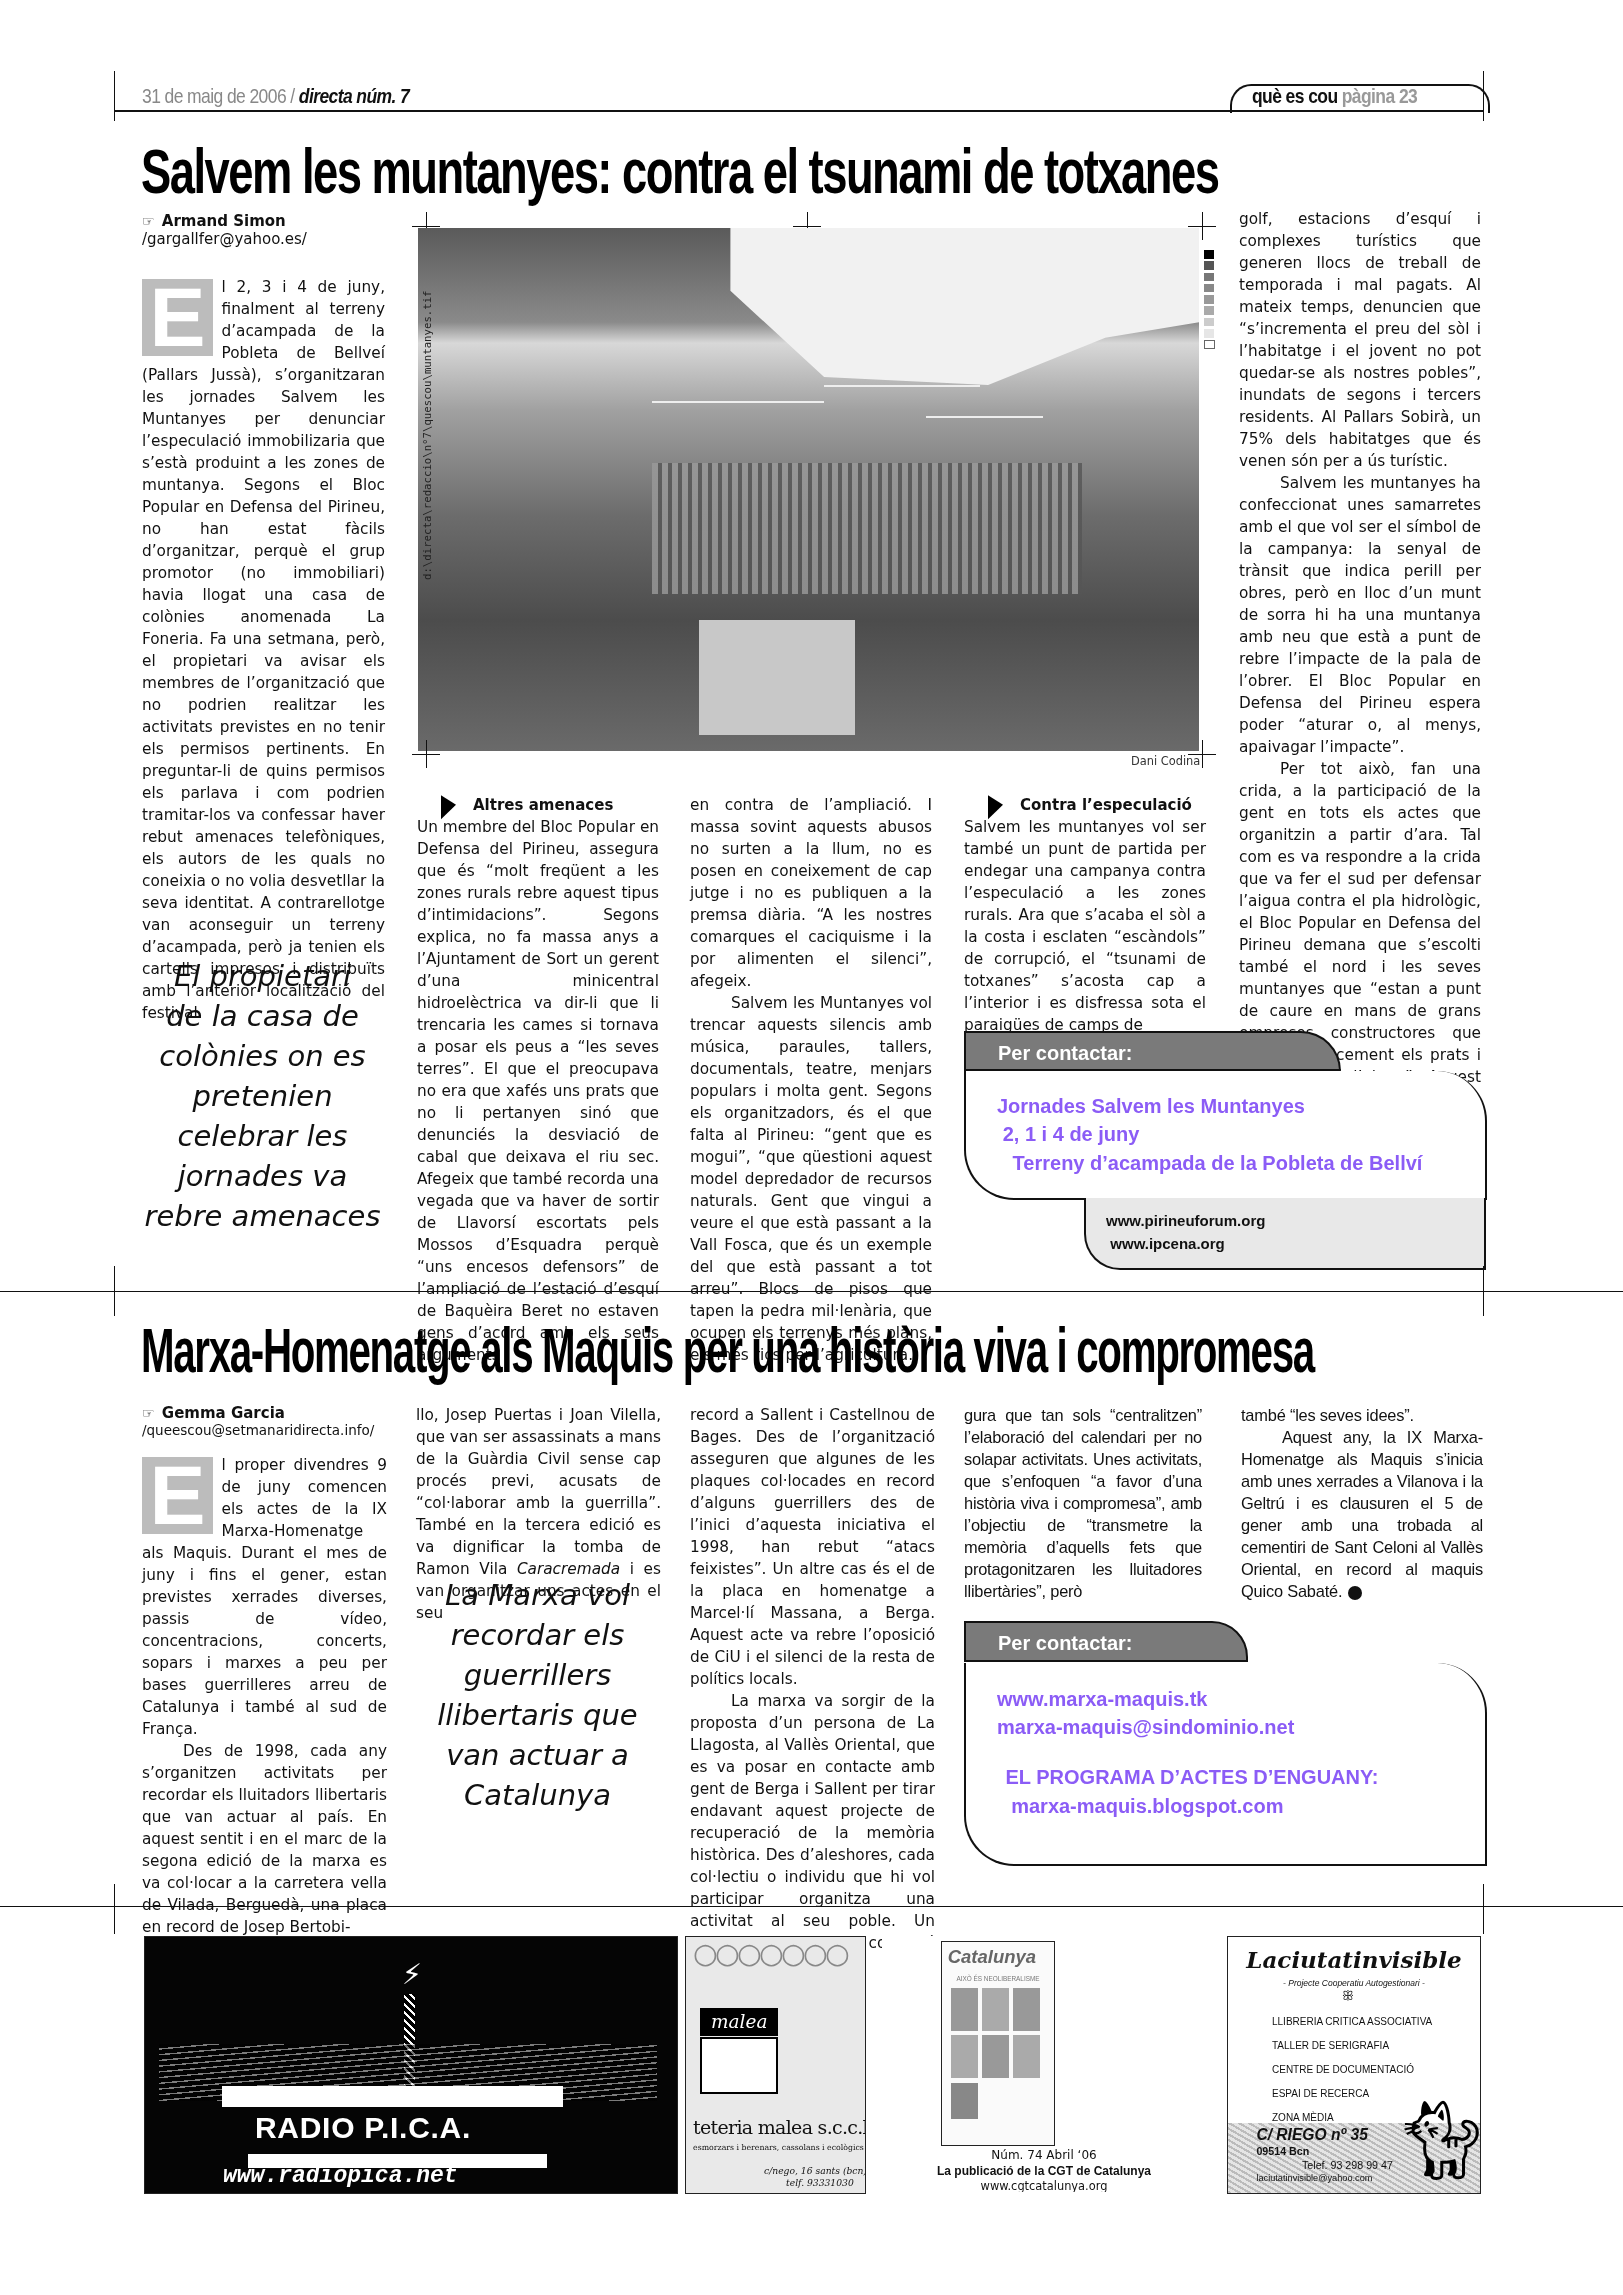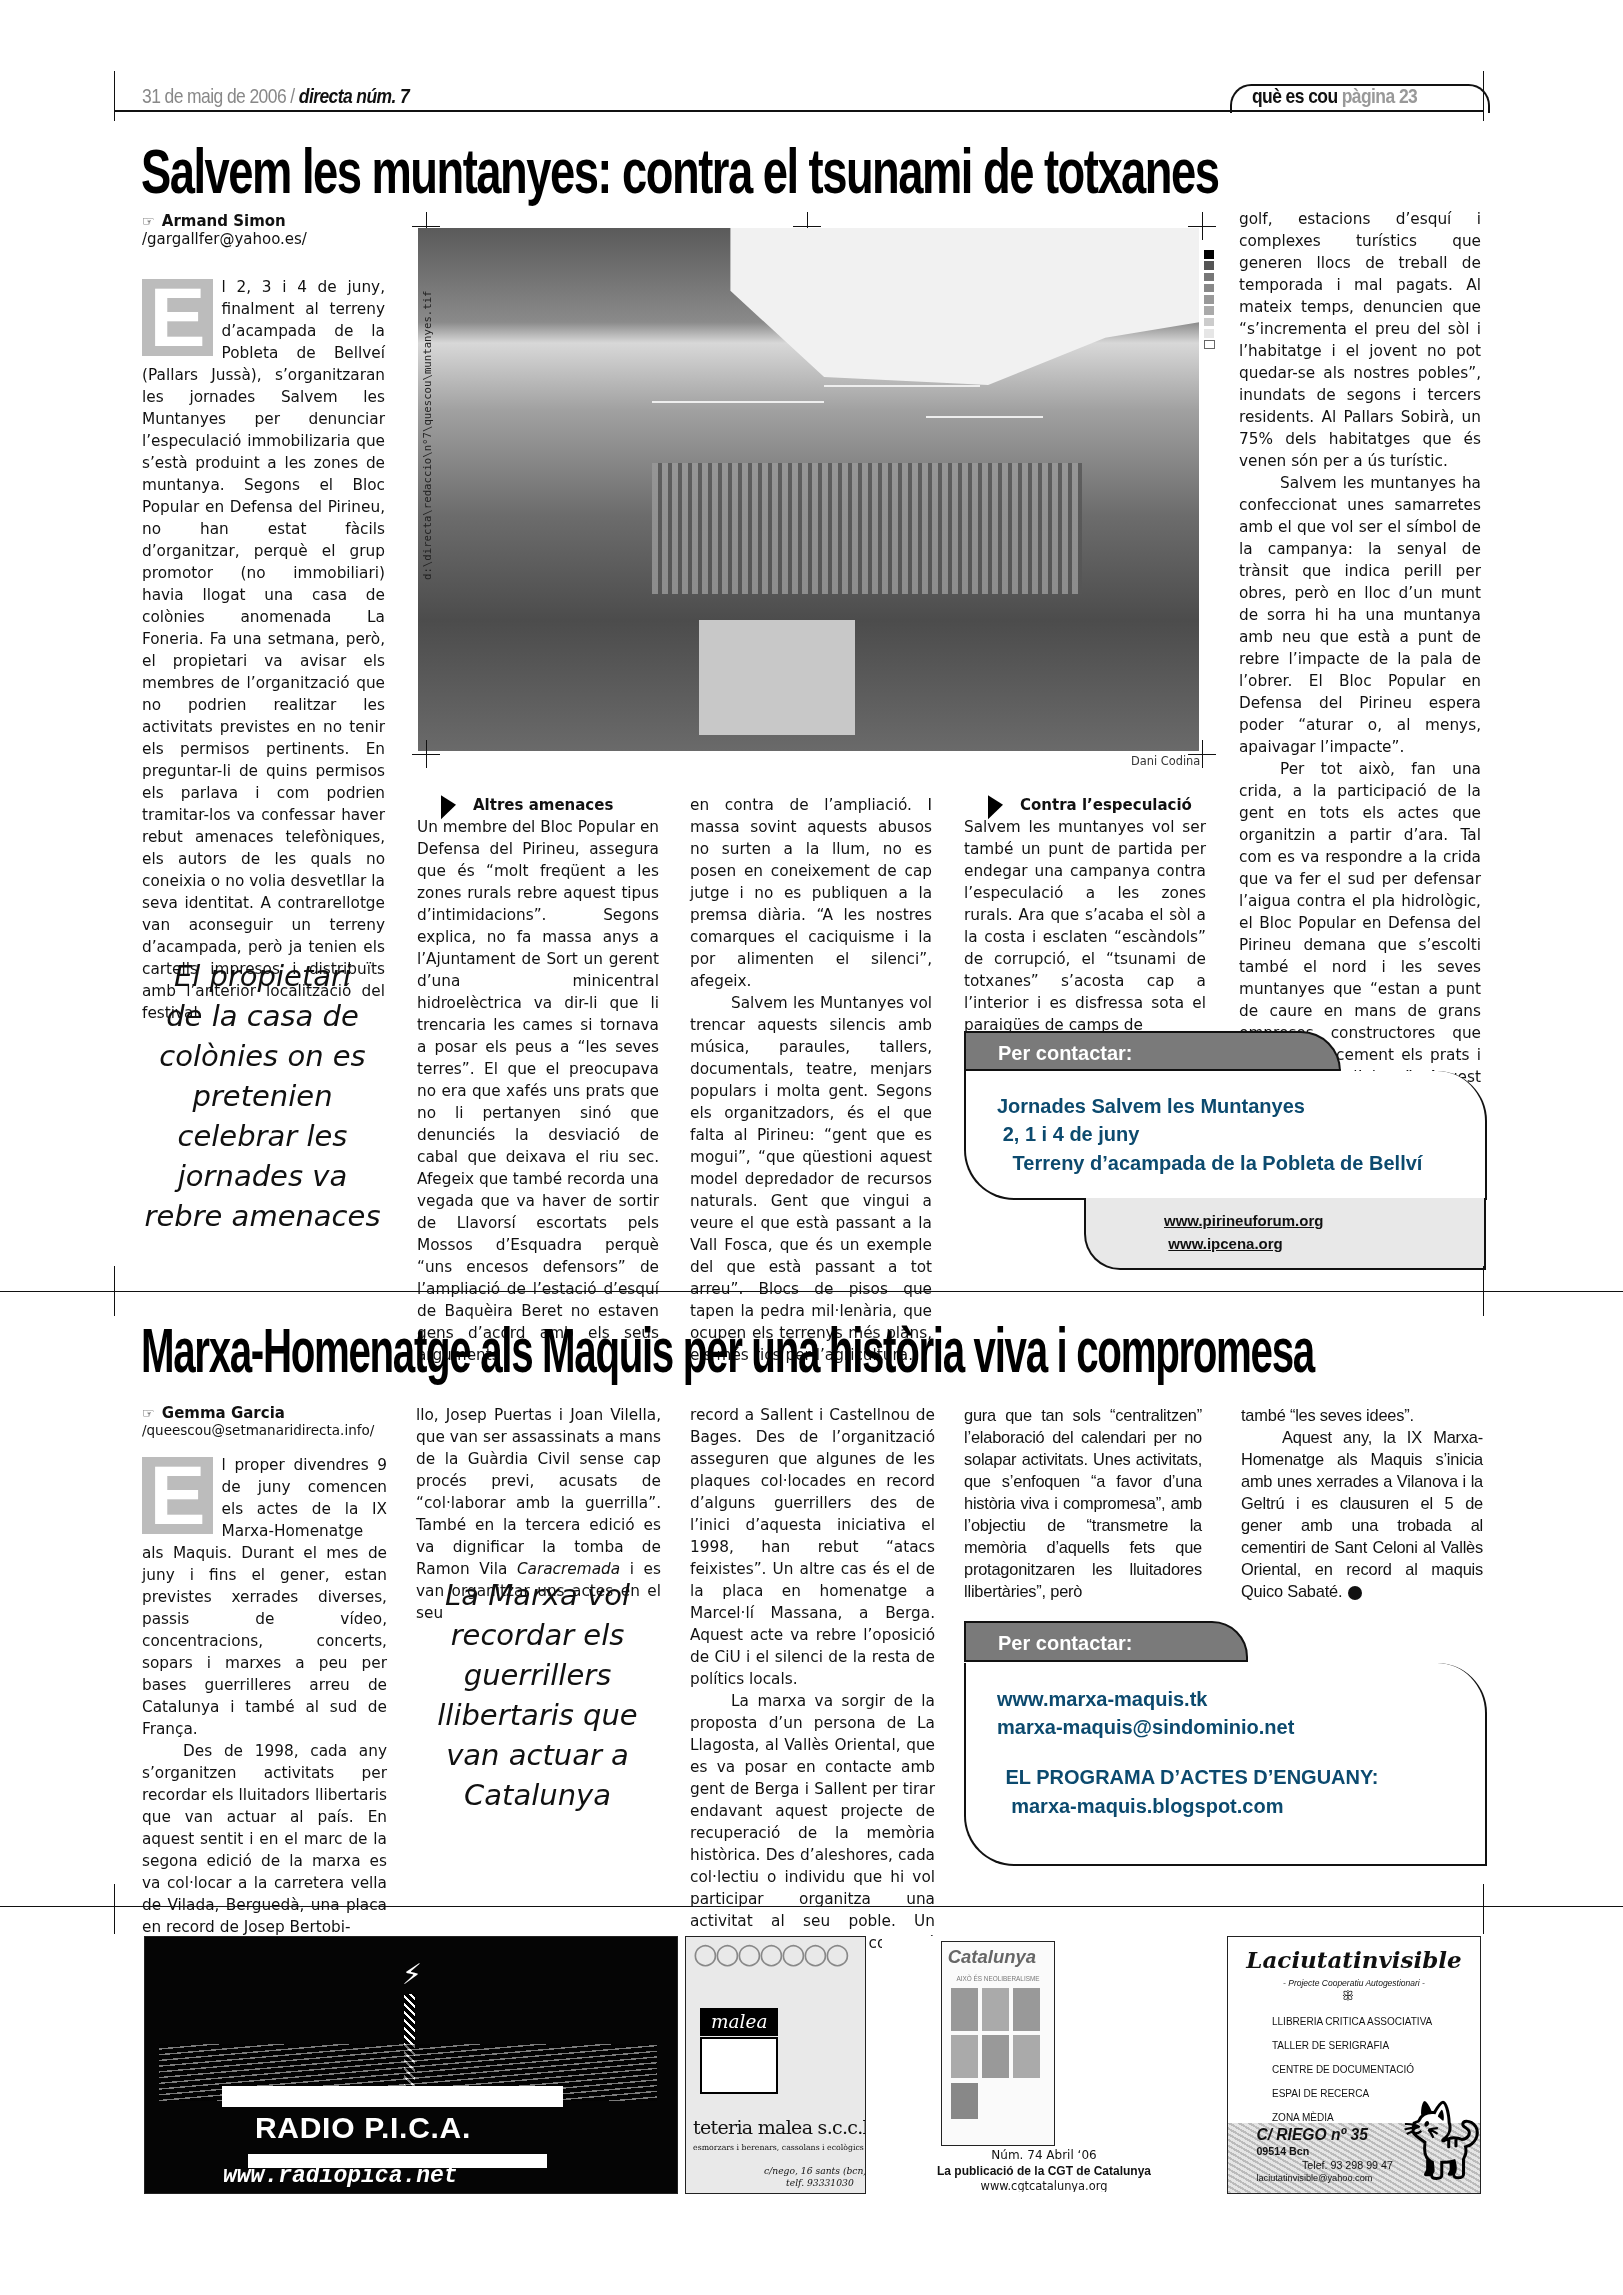--- a/index.html
+++ b/index.html
@@ -38,21 +38,21 @@
   .credit{font-family:"DejaVu Sans",sans-serif;font-size:11.4px;color:#333;}
   .scode{font-family:"DejaVu Sans Mono",monospace;font-size:9.2px;color:#555;margin-top:24px;}
   .cross{width:28.4px;height:28.4px;}
   .cross::before,.cross::after{content:"";position:absolute;background:#111;}
   .cross::before{left:13.5px;top:0;width:1.4px;height:28.4px;}
   .cross::after{left:0;top:13.5px;width:28.4px;height:1.4px;}
   
   .cbox-tab{background:#7a7a7a;border:2.1px solid #111;border-bottom:2.1px solid #111;border-radius:0 43px 0 0;color:#fff;font-family:"Liberation Sans",sans-serif;font-weight:bold;font-size:20px;}
   .cbox-body{background:#fff;border:2.1px solid #111;border-top:none;border-radius:0 50px 0 50px;}
   .cbox-grey{background:#e8e8e8;border:2.1px solid #111;border-top:none;border-radius:0 0 0 36px;}
-  .cbox-text{font-family:"Liberation Sans",sans-serif;font-weight:bold;font-size:20px;line-height:28.4px;color:#0c4a6e;}
+  .cbox-text{font-family:"Liberation Sans",sans-serif;font-weight:bold;font-size:20px;line-height:28.4px;color:#8b5cf6;}
   .cbox-small{font-family:"Liberation Sans",sans-serif;font-weight:bold;font-size:15px;line-height:23px;}
   .endmark{display:inline-block;width:14.2px;height:14.2px;border-radius:50%;background:#111;color:#fff;font-size:7.8px;line-height:14.2px;text-align:center;font-weight:bold;vertical-align:middle;margin-left:5.7px;}
   
   .ad{border:1.4px solid #222;overflow:hidden;}
   .ad-radio{background:#050505;color:#fff;}
   .ad-radio .title{font-family:"Liberation Sans",sans-serif;font-weight:bold;font-size:30px;letter-spacing:0.7px;margin-left:32px;}
   .ad-radio .url{font-family:"Liberation Sans",sans-serif;font-weight:bold;font-style:italic;font-size:23px;}
   .ad-malea{background:#e9e9e9;}
   .ad-cgt{background:#fff;}
   .ad-ciutat{background:#fff;}
@@ -142,21 +142,21 @@
 </div>
 
 <div class="abs cbox-tab" style="left:964px;top:1031px;width:377px;height:40px;line-height:40px;padding-left:32px;box-sizing:border-box;"><span>Per contactar:</span></div>
 <div class="abs cbox-body" style="left:964px;top:1071px;width:519px;height:127px;"></div>
 <div class="abs cbox-text" style="left:997px;top:1092px;">
   <div>Jornades Salvem les Muntanyes</div>
   <div style="padding-left:5.7px">2, 1 i 4 de juny</div>
   <div style="padding-left:15.6px">Terreny d’acampada de la Pobleta de Bellví</div>
 </div>
 <div class="abs cbox-grey" style="left:1084px;top:1198px;width:398px;height:70px;"></div>
-<div class="abs cbox-small" style="left:1164px;top:1209px;text-decoration:underline;">
+<div class="abs cbox-small" style="left:1106px;top:1209px;">
   <div>www.pirineuforum.org</div>
   <div style="padding-left:4.3px">www.ipcena.org</div>
 </div>
 
 <div class="abs hline" style="left:0;top:1291px;width:1623px;"></div>
 <div class="abs vline" style="left:114px;top:1266px;height:50px;"></div>
 <div class="abs vline" style="left:1483px;top:1266px;height:50px;"></div>
 
 <div class="abs headline" style="left:141px;top:1314px;transform:scaleX(0.64);">Marxa-Homenatge als Maquis per una història viva i compromesa</div>
 

